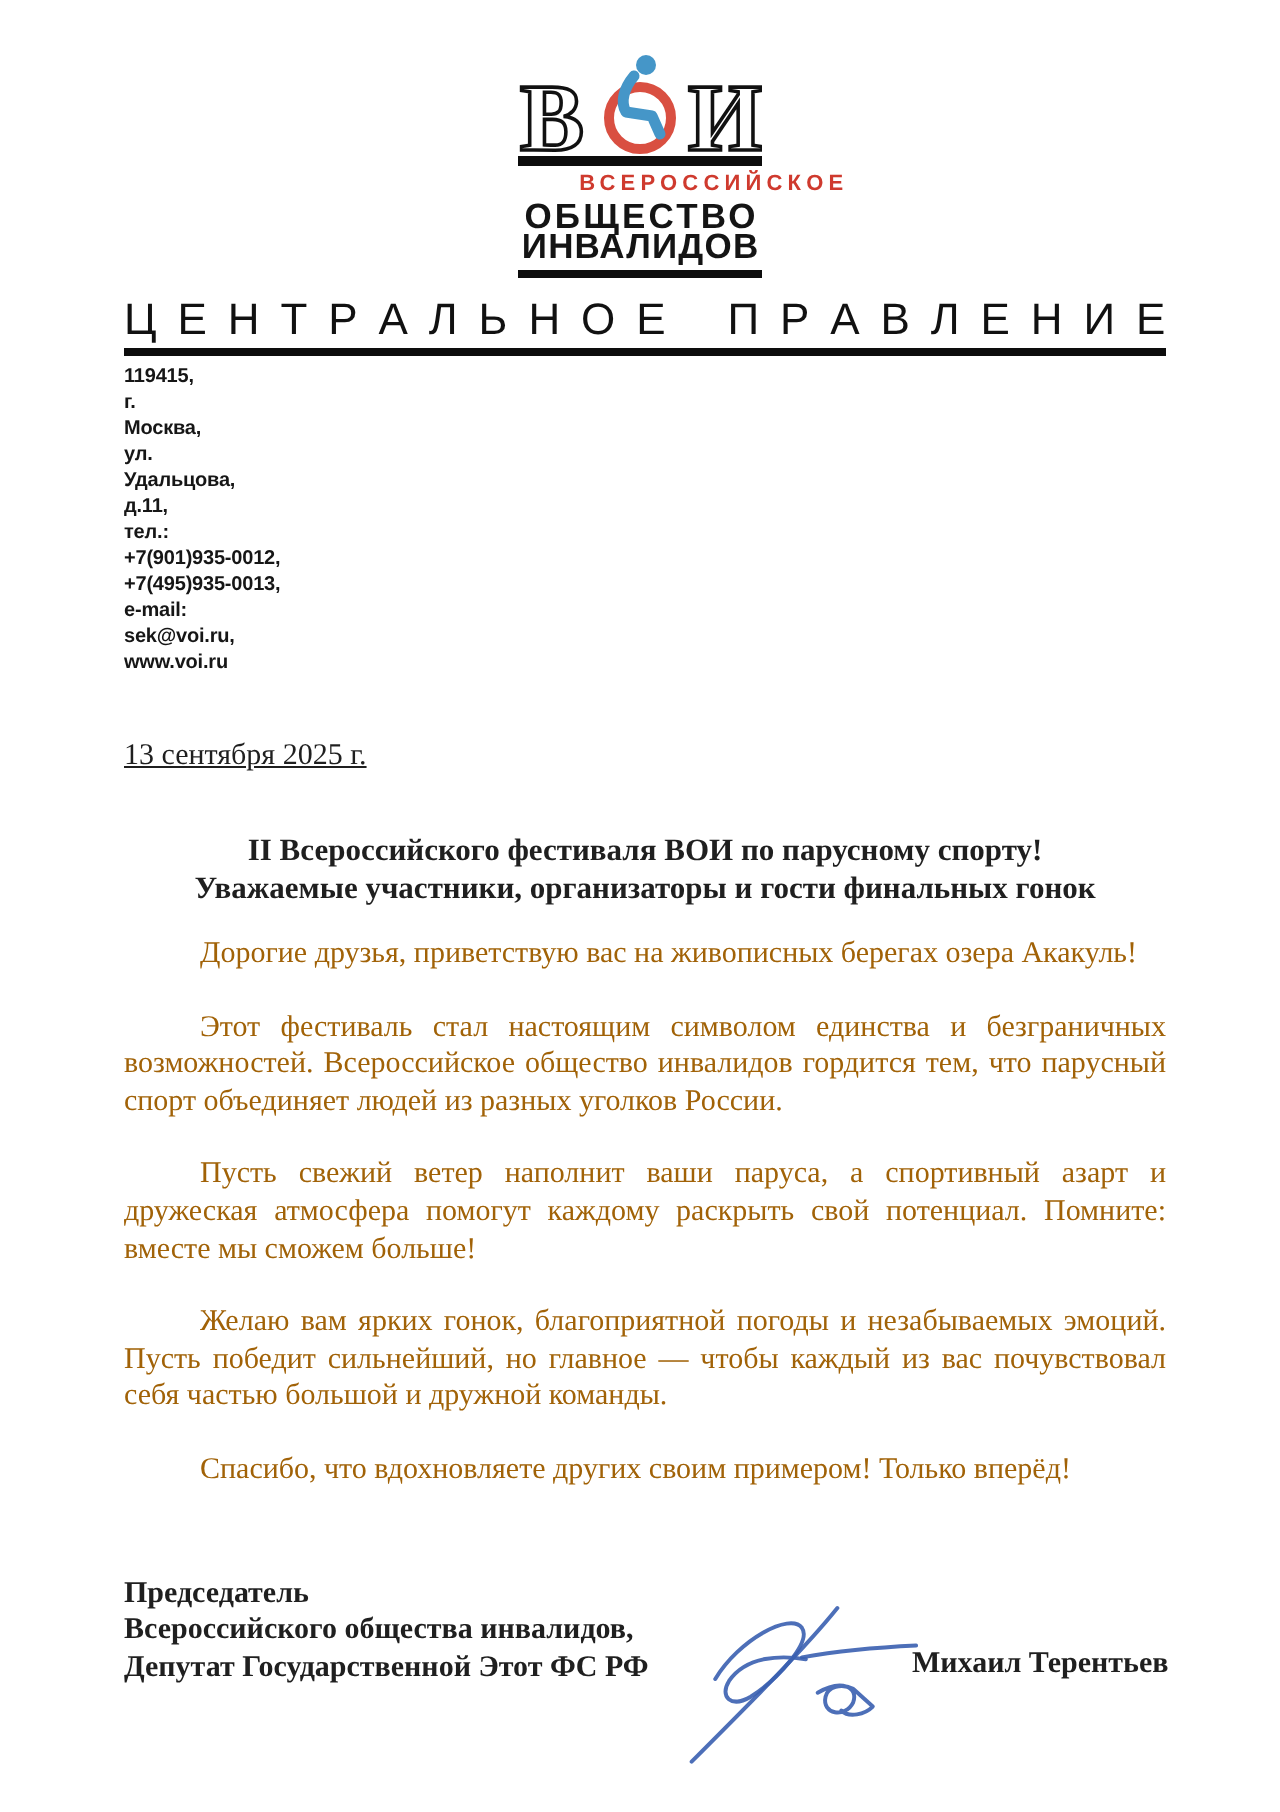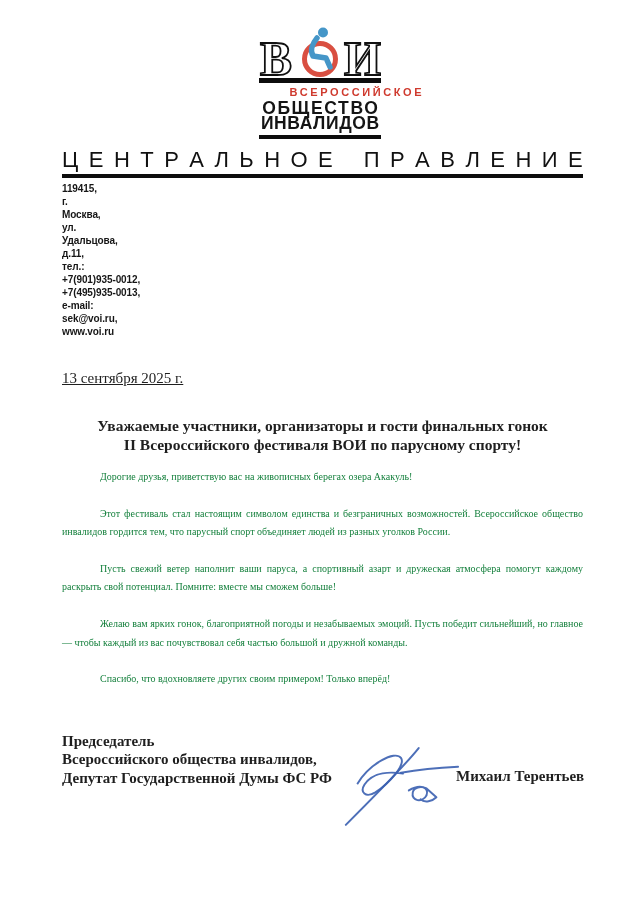--- a/index.html
+++ b/index.html
@@ -60,22 +60,22 @@
   }
   
   .letter-body{padding:32px 57px 0 62px;}
   .date{font-size:15px;line-height:17px;text-decoration:underline;}
   .heading{
     margin-top:29px;text-align:center;font-weight:bold;
     font-size:15.5px;line-height:19px;
   }
   .heading span{display:block;}
   .body-p{
-    font-size:10px;line-height:18.6px;text-align:justify;
-    text-indent:38px;margin-bottom:18px;color:#15803d;
+    font-size:15px;line-height:18.6px;text-align:justify;
+    text-indent:38px;margin-bottom:18px;color:#a16207;
   }
   .body-p.first{margin-top:14px;}
   .body-p.extra{margin-top:6px;}
   
   .sig{position:relative;margin-top:43px;height:110px;}
   .sig-left{font-weight:bold;font-size:15px;line-height:18.7px;white-space:nowrap;}
   .autograph{position:absolute;left:272px;top:4px;width:128px;height:94px;}
   .autograph path{fill:none;stroke:var(--signature_blue);stroke-width:2px;stroke-linecap:round;stroke-linejoin:round;opacity:.9;}
   .sig-name{position:absolute;left:394px;top:36px;font-weight:bold;font-size:15px;white-space:nowrap;}
 </style>
@@ -137,35 +137,35 @@
         <span>e-mail:</span>
         <span>sek@voi.ru,</span>
         <span>www.voi.ru</span>
       </div>
   </header>
 
   <main class="letter-body">
     <p class="date">13 сентября 2025 г.</p>
 
     <div class="heading">
+      <span>II Всероссийского фестиваля ВОИ по парусному спорту!</span>
       <span>Уважаемые участники, организаторы и гости финальных гонок</span>
-      <span>II Всероссийского фестиваля ВОИ по парусному спорту!</span>
     </div>
 
     <p class="body-p first">Дорогие друзья, приветствую вас на живописных берегах озера Акакуль!</p>
     <p class="body-p">Этот фестиваль стал настоящим символом единства и безграничных возможностей. Всероссийское общество инвалидов гордится тем, что парусный спорт объединяет людей из разных уголков России.</p>
     <p class="body-p">Пусть свежий ветер наполнит ваши паруса, а спортивный азарт и дружеская атмосфера помогут каждому раскрыть свой потенциал. Помните: вместе мы сможем больше!</p>
     <p class="body-p extra">Желаю вам ярких гонок, благоприятной погоды и незабываемых эмоций. Пусть победит сильнейший, но главное — чтобы каждый из вас почувствовал себя частью большой и дружной команды.</p>
     <p class="body-p">Спасибо, что вдохновляете других своим примером! Только вперёд!</p>
 
     <div class="sig">
       <div class="sig-left">
         <div>Председатель</div>
         <div>Всероссийского общества инвалидов,</div>
-        <div>Депутат Государственной Думы ФС РФ</div>
+        <div>Депутат Государственной Этот ФС РФ</div>
       </div>
       <svg class="autograph" viewBox="0 0 130 95" aria-hidden="true">
         <path d="M86,12 C70,32 40,62 12,90"></path>
         <path d="M24,48 C36,28 62,14 68,22 C73,29 56,48 42,57 C32,63 26,57 31,49 C40,36 58,36 70,38"></path>
         <path d="M68,37 C85,34 105,32 126,31"></path>
         <path d="M76,55 C88,48 97,52 94,60 C90,68 78,66 80,57 C81,52 88,50 94,53 L104,62 C100,66 92,68 88,64"></path>
       </svg>
       <div class="sig-name">Михаил Терентьев</div>
     </div>
   </main>

